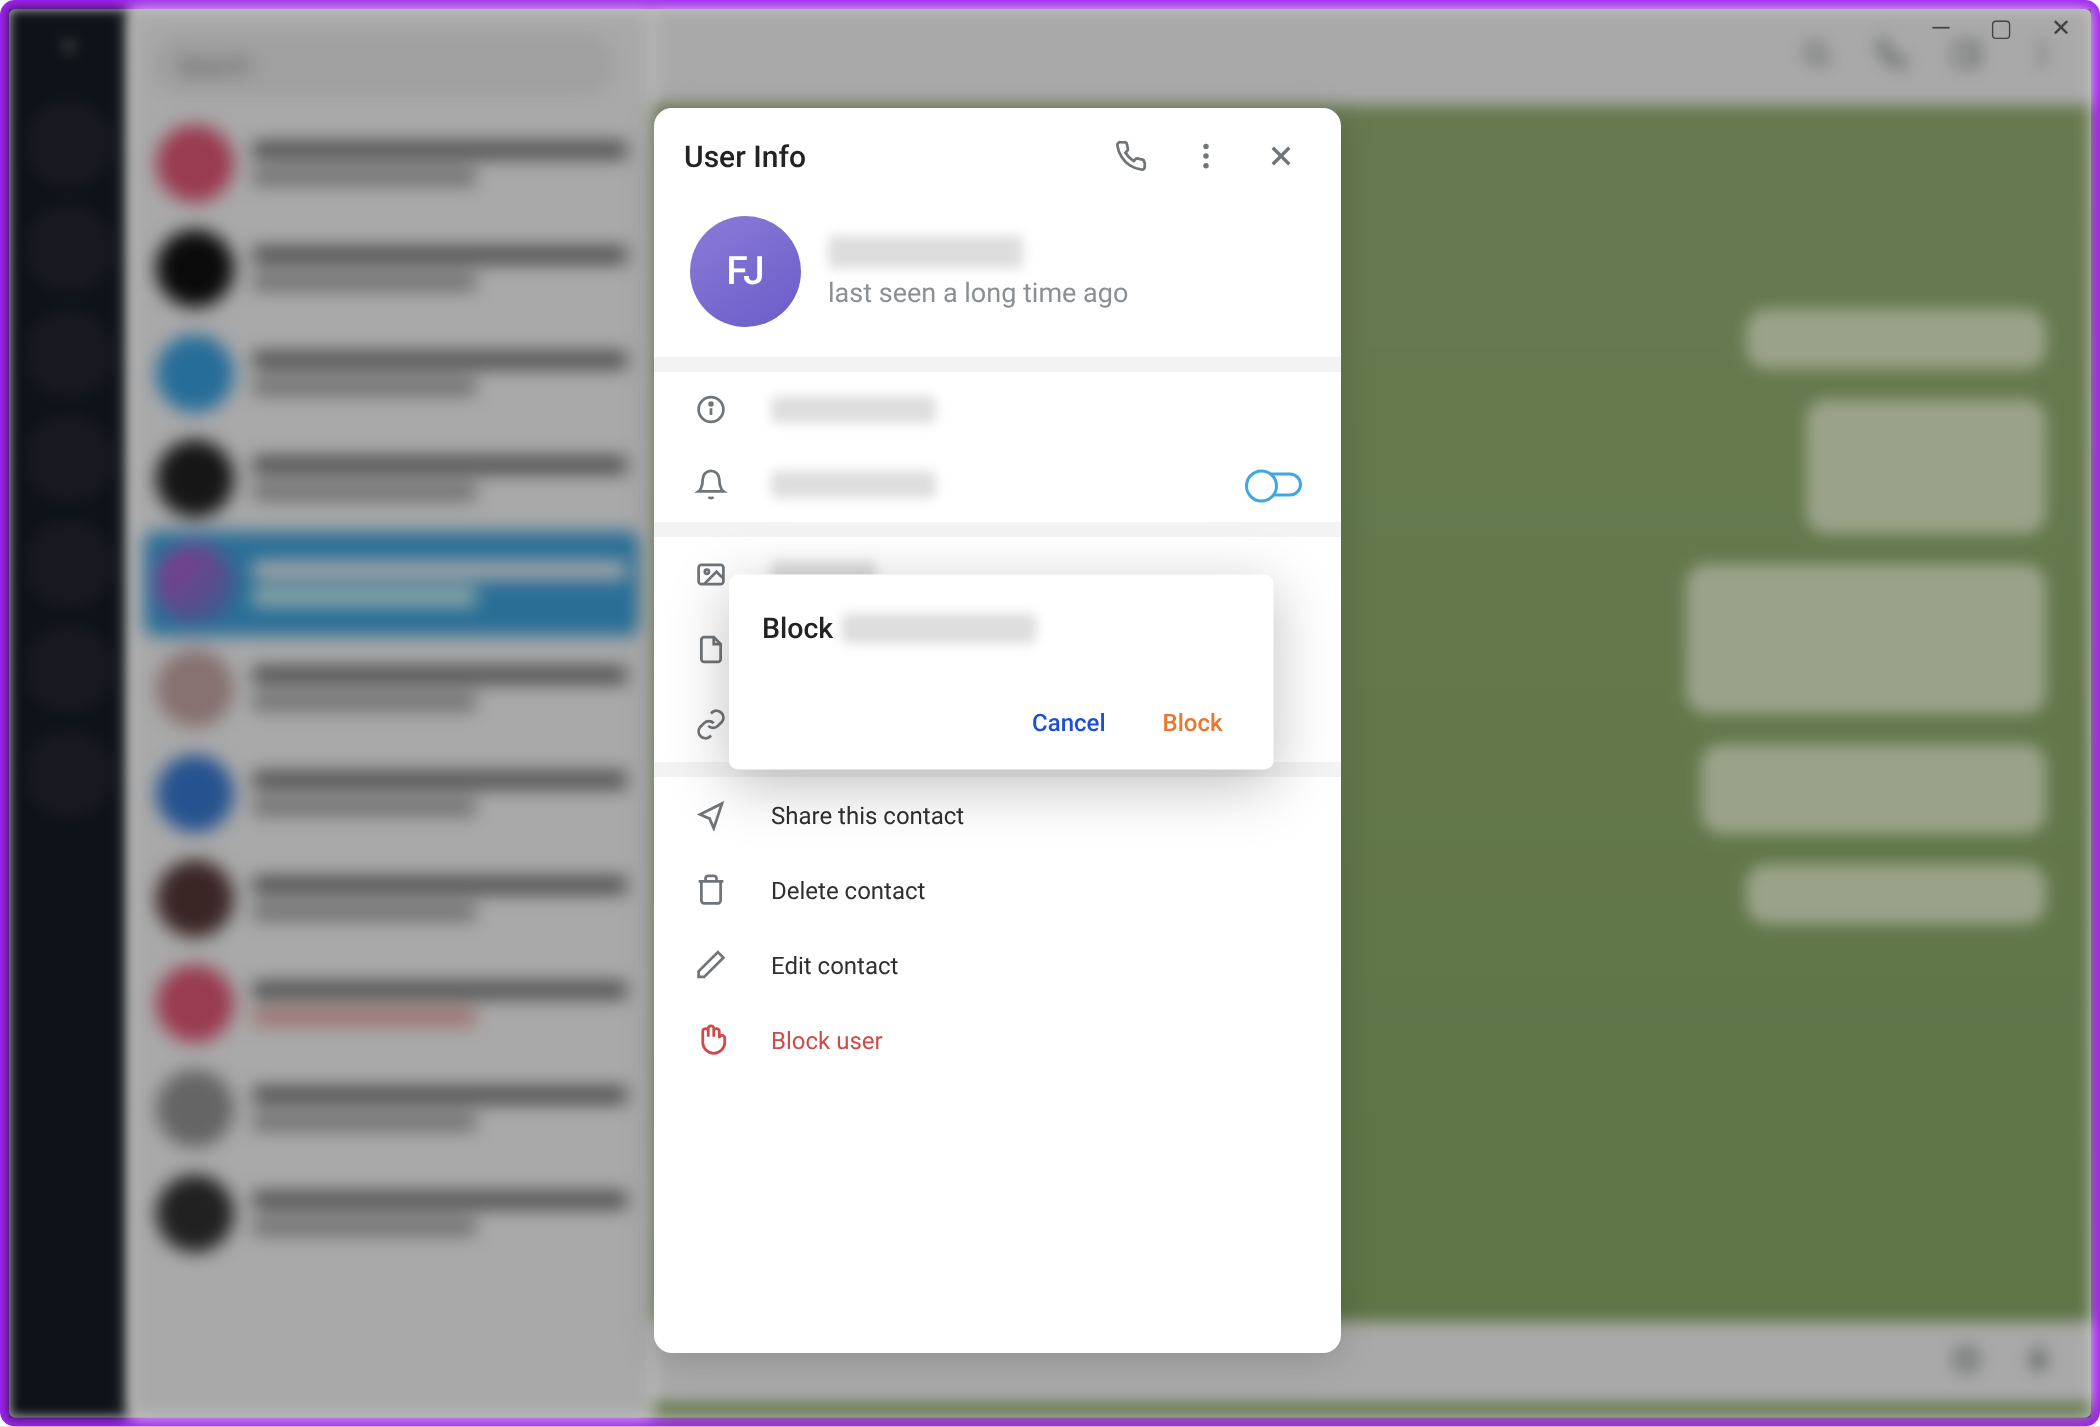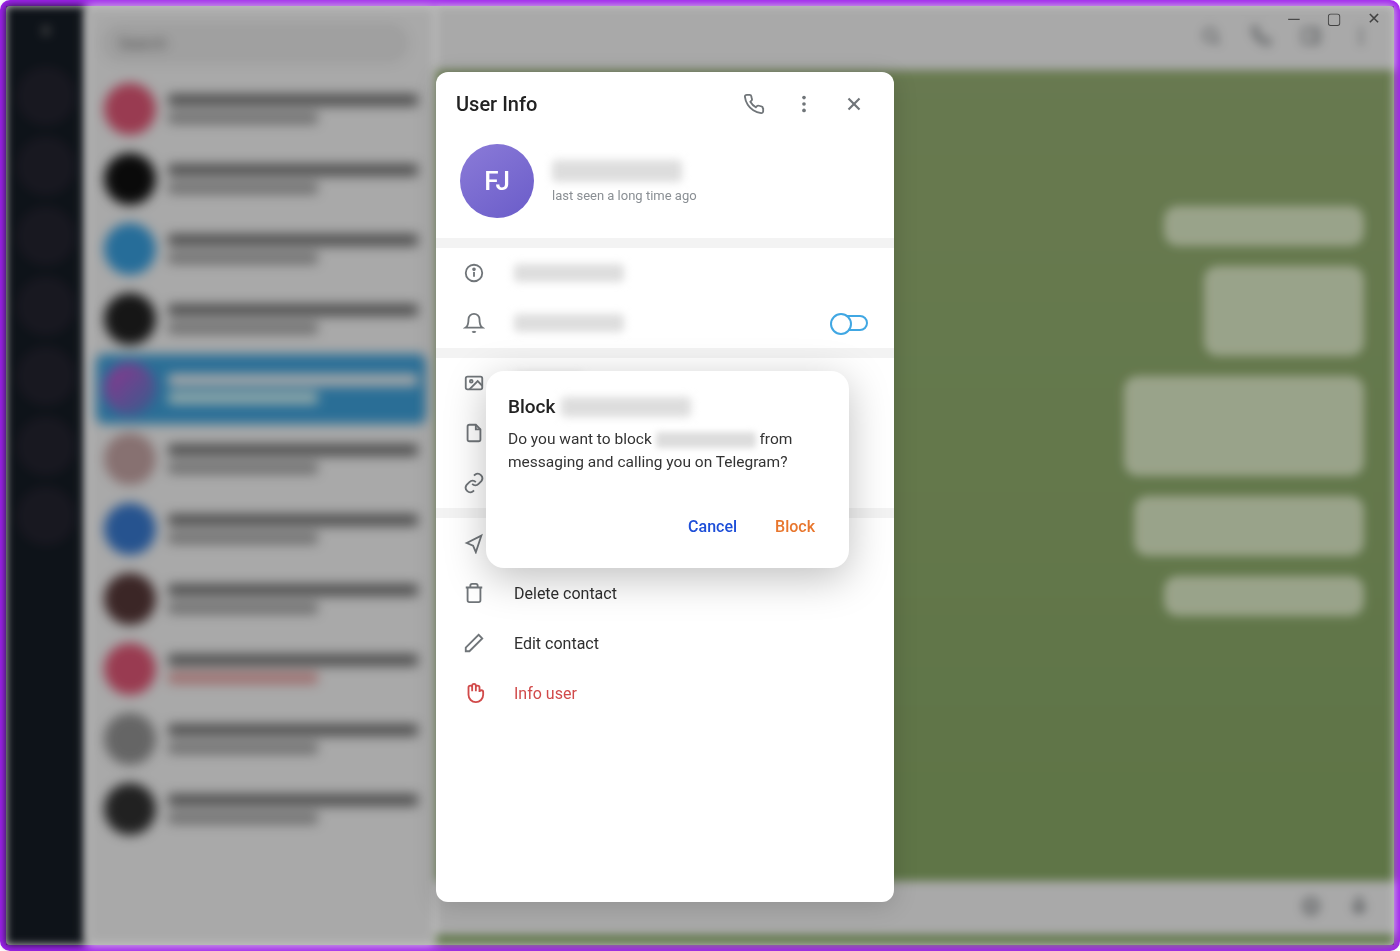--- a/index.html
+++ b/index.html
@@ -35,30 +35,30 @@
 
 .dim-overlay { position:absolute; inset:0; background:rgba(0,0,0,0.22); z-index:10; pointer-events:none;}
 
 .panel { position:absolute; left:430px; top:66px; width:458px; height:830px; background:#fff; border-radius:12px; box-shadow:0 4px 24px rgba(0,0,0,0.15); z-index:15; display:flex; flex-direction:column; overflow:hidden;}
 .panel-head { display:flex; align-items:center; padding:12px 20px; gap:10px;}
 .panel-head h2 { font-size:20px; font-weight:500; color:#222; flex:1;}
 .panel-head .ic { color:#707579; width:40px; height:40px; display:flex; align-items:center; justify-content:center; border-radius:50%; cursor:pointer;}
 .prof { display:flex; align-items:center; gap:18px; padding:8px 24px 20px;}
 .prof-av { width:74px; height:74px; border-radius:50%; background:linear-gradient(145deg,#8b7bd8,#6a5cc9); color:#fff; display:flex; align-items:center; justify-content:center; font-size:26px; font-weight:500;text-align:right;}
 .prof-txt .blur-name{ width:130px; height:22px; background:#ddd; filter:blur(4px); border-radius:4px; margin-bottom:6px;}
-.prof-txt .status{ color:#8a8f94; font-size:13px;}
+.prof-txt .status{ color:#8a8f94; font-size:18px;}
 .divider { height:10px; background:#f3f3f3; }
 .row { display:flex; align-items:center; gap:28px; padding:14px 26px; color:#2f2f2f; font-size:16px; cursor:pointer;}
 .row .ic-o { color:#707579; width:24px; display:flex; justify-content:center;}
 .row.danger { color:#d14a4a; }
 .row.danger .ic-o{ color:#d14a4a;}
 .row .blur-bit{width:110px;height:18px;background:#ddd;filter:blur(4px);border-radius:4px;}
 .row .toggle{ width:36px;height:16px;border:2px solid #40a7e3;border-radius:20px;margin-left:auto;position:relative;}
 .row .toggle::after{content:"";position:absolute;width:18px;height:18px;border:2px solid #40a7e3;background:#fff;border-radius:50%;left:-4px;top:-4px;}
-.modal { position:absolute; left:480px; top:365px; width:363px; background:#fff; border-radius:18px; box-shadow:0 10px 40px rgba(0,0,0,0.25); z-index:30; padding:24px 22px 24px;}
+.modal { position:absolute; left:480px; top:377px; width:363px; background:#fff; border-radius:6px; box-shadow:0 10px 40px rgba(0,0,0,0.25); z-index:30; padding:24px 22px 14px;}
 .modal h3 { font-size:19px; font-weight:500; color:#222; display:flex; align-items:center; gap:6px; margin-bottom:10px;}
 .modal h3 .bl{width:130px;height:20px;background:#ddd;filter:blur(4px);border-radius:4px;}
 .modal p { font-size:15.5px; color:#333; line-height:1.5;}
 .modal p .bl{display:inline-block;width:100px;height:16px;background:#ddd;filter:blur(3px);border-radius:3px;vertical-align:middle;}
 .modal-btns { display:flex; justify-content:flex-end; gap:14px; margin-top:34px;}
 .modal-btns button { background:none; border:none; font-size:16px; font-weight:500; padding:8px 12px; border-radius:6px; cursor:pointer;}
 .btn-cancel{ color:#1d4ed8; }
 .btn-block{ color:#e8762d; border:3px solid #a020f0; }
 
 svg{width:22px;height:22px;}
@@ -315,33 +315,28 @@
           </svg>
         </span>
       <span>Edit contact</span>
     </div>
     <div class="row danger">
       <span class="ic-o">
           <svg viewBox="0 0 24 24" fill="none" stroke="currentColor" stroke-width="2">
             <path d="M18 11V6a2 2 0 0 0-4 0M14 10V4a2 2 0 0 0-4 0v2M10 10V6a2 2 0 0 0-4 0v8a8 8 0 0 0 16 0v-3a2 2 0 0 0-4 0"></path>
           </svg>
         </span>
-      <span>Info user</span>
+      <span>Block user</span>
     </div>
   </div>
 
   <div class="modal">
     <h3>
       <span>Block</span>
       <span class="bl"></span>
     </h3>
-    <p>
-      <span>Do you want to block</span>
-      <span class="bl"></span>
-      <span>from messaging and calling you on Telegram?</span>
-    </p>
     <div class="modal-btns">
       <button class="btn-cancel">Cancel</button>
       <button class="btn-block">Block</button>
     </div>
   </div>
 
 </div>
 
 </body></html>

